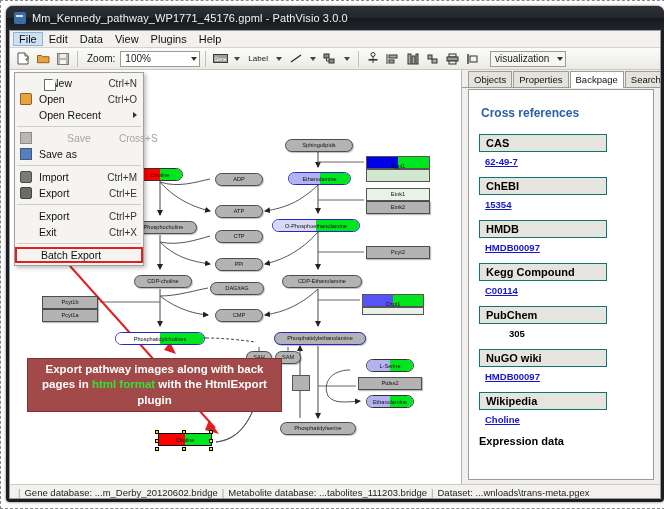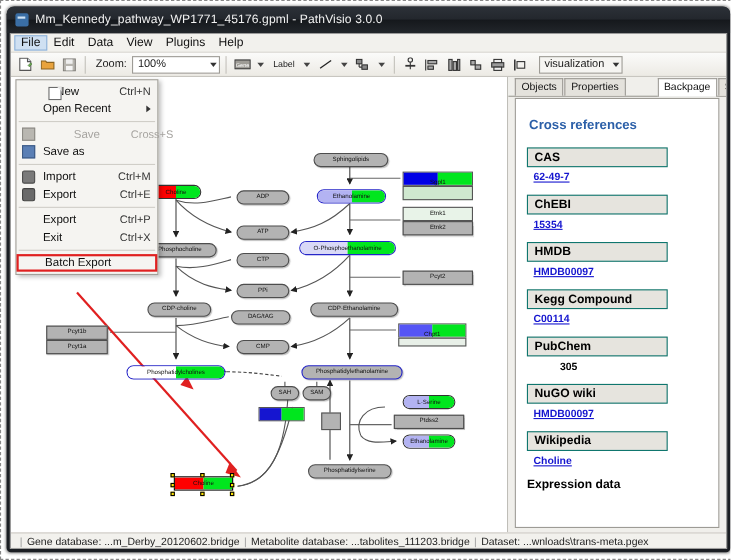--- a/index.html
+++ b/index.html
@@ -201,21 +201,21 @@
   }
   .tab {
     font-size: 9.5px;
     padding: 2px 5px 2px 5px;
     border: 1px solid #9d9b95;
     border-bottom: none;
     background: #e4e2dc;
     margin-right: 1px;
     color:#111;
   }
-  .tab.selected { background:#ffffff; font-weight:normal; padding-bottom:3px; position:relative; top:1px;margin-left:28px;}
+  .tab.selected { background:#ffffff; font-weight:normal; padding-bottom:3px; position:relative; top:1px;}
   #side-content {
     position:absolute; left:6px; top:19px; right:6px; bottom:4px;
     background:#ffffff;
     border:1px solid #9d9b95;
     overflow:hidden;
     padding: 8px 10px;
   }
   #cross-ref-title {
     color:#2b5fa8; font-weight:bold; font-size:12px; margin: 8px 0 14px 2px;
   }
@@ -559,20 +559,25 @@
           <div style="position:absolute;left:352px;top:237px;width:62px;height:8px;background:#e8f0e8;border:1px solid #555;"></div>
 
           <div class="node gene" style="left:348px; top:307px; width:64px;">Ptdss2</div>
 
           <div style="position:absolute;left:282px;top:305px;width:18px;height:16px;background:#b3b3b3;border:1px solid #555;"></div>
           <div class="datanode" style="left:225px; top:300px; width:42px; border:1px solid #555;">
             <div class="half" style="background:#1515d0;"></div>
             <div class="half" style="background:#00e61e;"></div>
           </div>
 
+          <div id="annotation">
+            <div>
+              <span>Export pathway images along with back pages in </span><span class="hl">html format</span><span> with the HtmlExport plugin</span>
+            </div>
+          </div>
         </div>
 
         <div id="side-pane">
           <div id="tabstrip">
             <div class="tab">Objects</div>
             <div class="tab">Properties</div>
             <div class="tab selected">Backpage</div>
             <div class="tab">Search</div>
 
           </div>
@@ -615,20 +620,25 @@
         <span>Dataset: ...wnloads\trans-meta.pgex</span>
       </div>
 
       <div id="file-menu">
         <div class="fm-row">
           <span class="fm-icon ic-new"></span>
           <span class="fm-label">New</span>
           <span class="fm-accel">Ctrl+N</span>
         </div>
         <div class="fm-row">
+          <span class="fm-icon ic-open"></span>
+          <span class="fm-label">Open</span>
+          <span class="fm-accel">Ctrl+O</span>
+        </div>
+        <div class="fm-row">
           <span class="fm-label">Open Recent</span>
           <span class="fm-submark"></span>
         </div>
         <div class="fm-sep"></div>
         <div class="fm-row disabled">
           <span class="fm-icon ic-save"></span>
           <span class="fm-label">Save</span>
           <span class="fm-accel">Cross+S</span>
         </div>
         <div class="fm-row">

